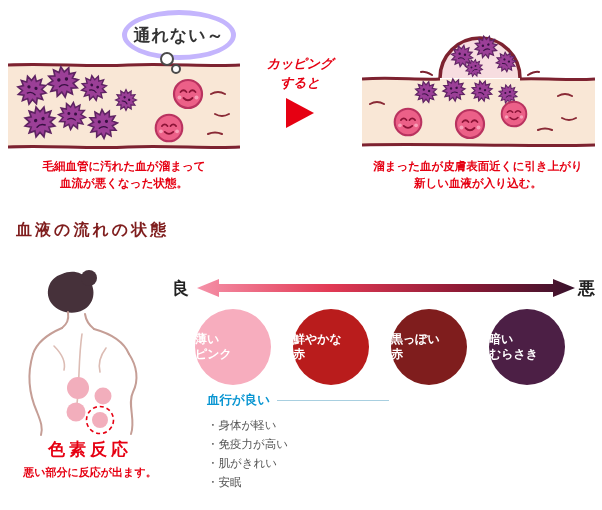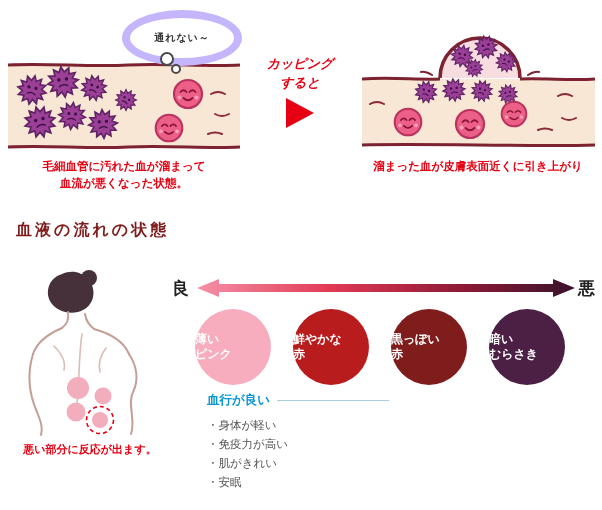--- a/index.html
+++ b/index.html
@@ -5,23 +5,23 @@
   html,body { margin:0; padding:0; background:#fff; }
   .stage {
     position:relative; width:602px; height:510px; background:#fff;
     font-family:"Liberation Sans","DejaVu Sans",sans-serif; overflow:hidden;
   }
   .abs { position:absolute; }
   .red-caption {
     color:#e60012; font-weight:bold; font-size:11.5px; line-height:17px; text-align:center;
   }
   .bubble {
-    border:8px solid #c4b5fd; border-radius:50%; background:#fff;
+    border:5px solid #c4b5fd; border-radius:50%; background:#fff;
     display:flex; align-items:center; justify-content:center;
-    font-size:10px; font-weight:bold; color:#333; letter-spacing:1px;
+    font-size:17px; font-weight:bold; color:#333; letter-spacing:1px;
   }
   .bubble-dot { border:2px solid #4a4a4a; border-radius:50%; background:#fff; }
   .transition-label { color:#e60012; font-weight:bold; font-size:13px; line-height:19px; text-align:center;font-style:italic; }
   .triangle {
     width:0; height:0;
     border-left:28px solid #e60012;
     border-top:15px solid transparent;
     border-bottom:15px solid transparent;
   }
   .flow-title {
@@ -114,20 +114,21 @@
     <use href="#virus" transform="translate(120,57) scale(0.58) rotate(18)"></use>
     <use href="#virus" transform="translate(146,60) scale(0.52) rotate(-14)"></use>
     <use href="#cell" transform="translate(46,88) scale(0.95)"></use>
     <use href="#cell" transform="translate(108,90)"></use>
     <use href="#cell" transform="translate(152,80) scale(0.88)"></use>
     <path d="M8,70 q7,-4 14,0 M196,62 q7,-4 14,0 M200,84 q7,4 14,0 M176,96 q7,-3 14,0" stroke="#8a2a36" stroke-width="2" fill="none" stroke-linecap="round"></path>
   </svg>
 
   <div class="red-caption abs" style="left:360px;top:158px;width:236px">
     <div>溜まった血が皮膚表面近くに引き上がり</div>
+    <div>新しい血液が入り込む。</div>
   </div>
 
   <div class="flow-title abs" style="left:0;top:220px">血液の流れの状態</div>
 
   <div class="scale-label abs" style="left:172px;top:277px">良</div>
   <svg class="abs" style="left:197px;top:277px" width="378" height="22" viewBox="0 0 378 22">
     <defs>
       <linearGradient id="flowgrad" x1="0" y1="0" x2="1" y2="0">
         <stop offset="0" stop-color="#f591a8"></stop>
         <stop offset="0.35" stop-color="#e23a55"></stop>
@@ -191,16 +192,17 @@
     <g fill="#f2aebc">
       <circle cx="66" cy="120" r="11"></circle>
       <circle cx="91" cy="128" r="8.5"></circle>
       <circle cx="64" cy="144" r="9.5"></circle>
       <circle cx="88" cy="152" r="8"></circle>
     </g>
     <circle cx="88" cy="152" r="13.5" fill="none" stroke="#e60012" stroke-width="1.6" stroke-dasharray="4 3"></circle>
   </svg>
 
   <div class="abs" style="left:10px;top:438px;width:160px">
+    <div class="pigment-title">色素反応</div>
     <div class="pigment-caption">悪い部分に反応が出ます。</div>
   </div>
 
 </div>
 
 </body></html>

